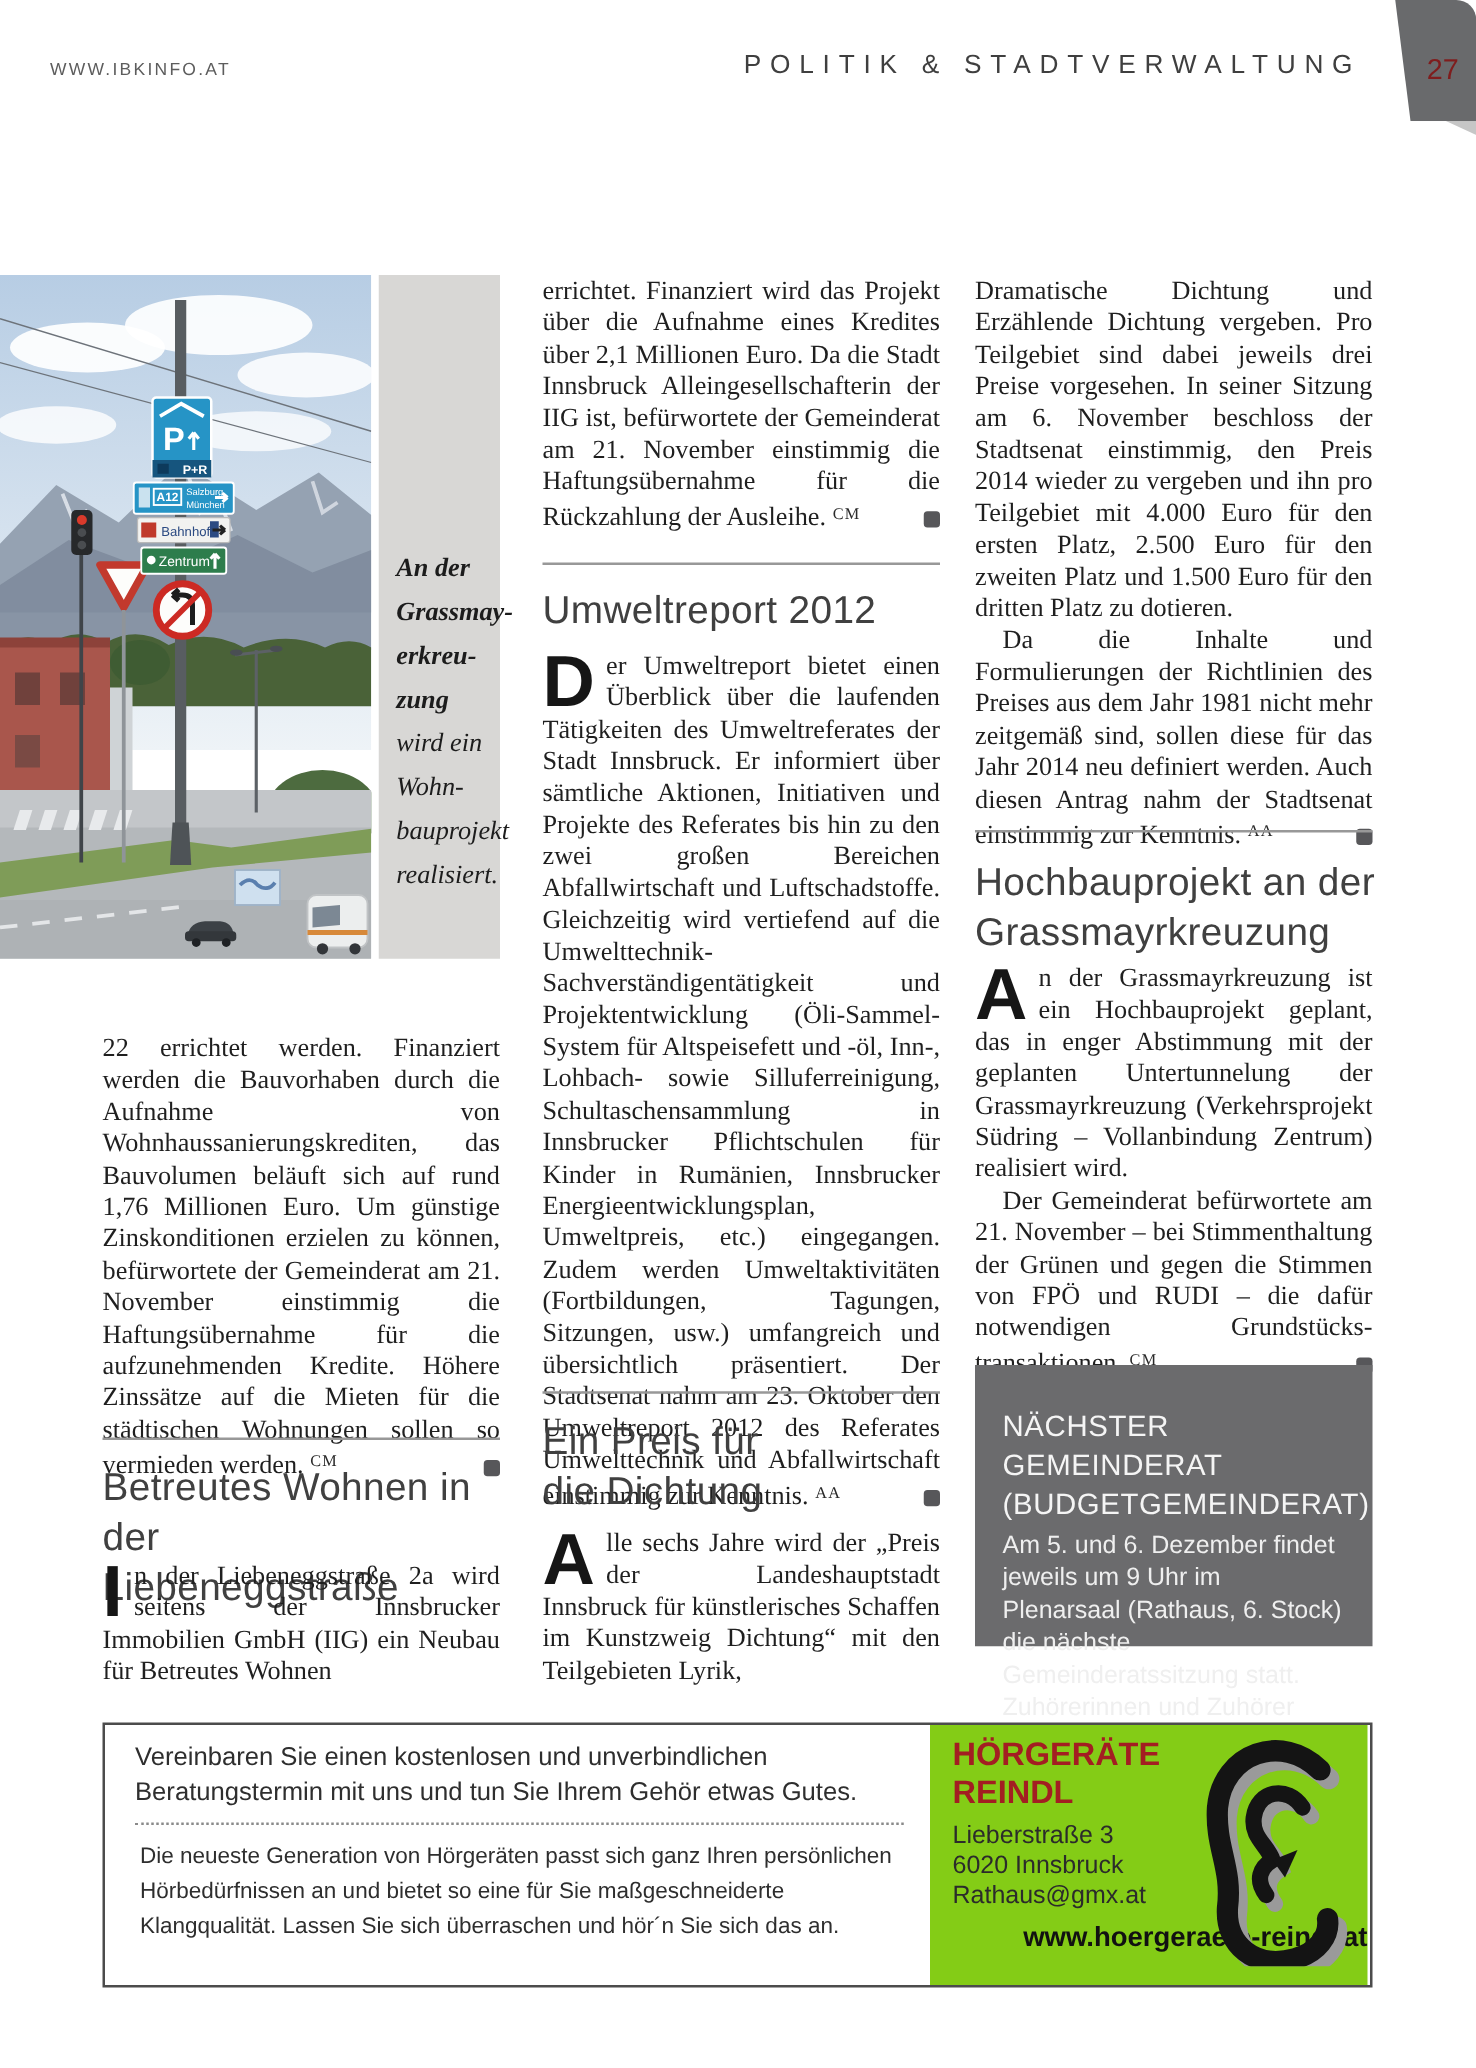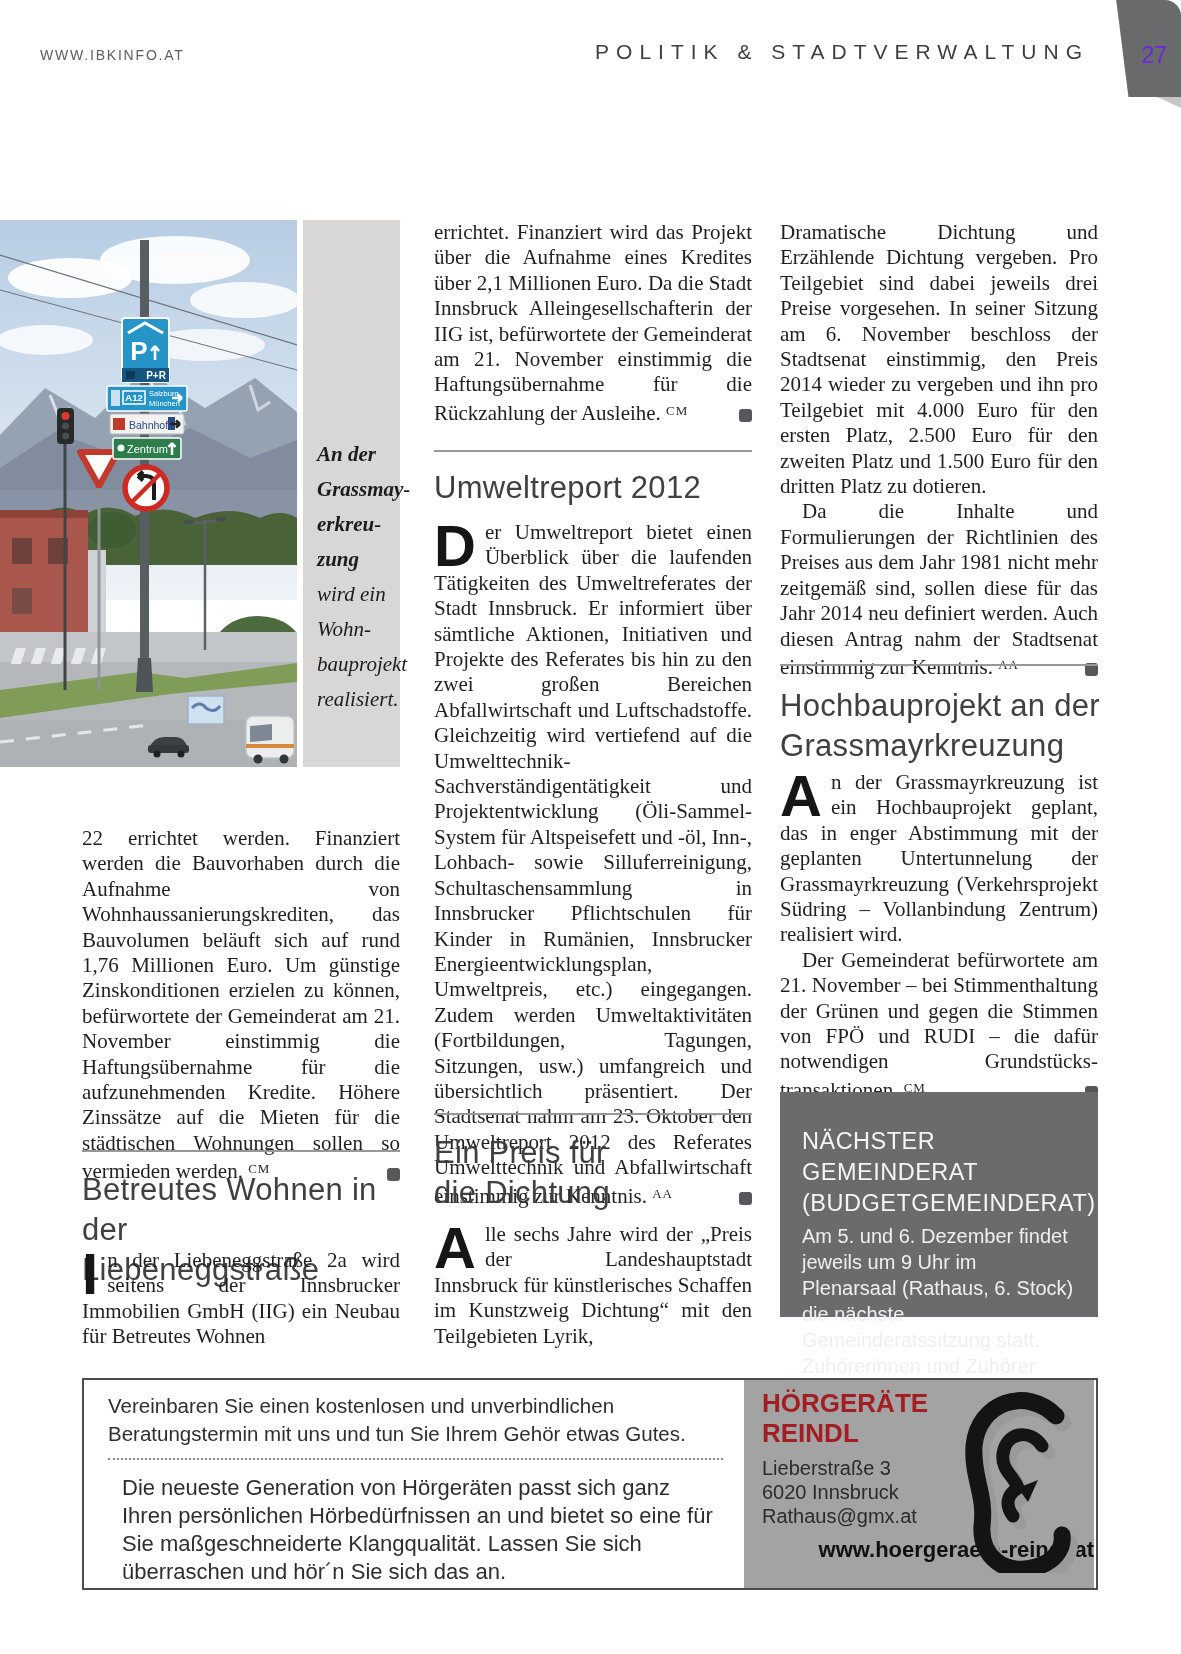--- a/index.html
+++ b/index.html
@@ -9,21 +9,21 @@
   
   .site-url{position:absolute;left:40px;top:47px;font-family:"Liberation Sans","DejaVu Sans",sans-serif;
             font-size:14px;letter-spacing:1.8px;color:#5d5d5d;}
   .section-title{position:absolute;right:92px;top:40px;font-family:"Liberation Sans","DejaVu Sans",sans-serif;
             font-size:21px;letter-spacing:7px;color:#3f3f3f;}
   .page-tab{position:absolute;right:0;top:0;width:72px;height:97px;background:#696a6c;
             clip-path:polygon(10% 0,100% 0,100% 100%,27% 100%);}
   .page-tab-shadow{position:absolute;right:0;top:90px;width:60px;height:18px;background:#c6c6c6;
             clip-path:polygon(35% 0,100% 0,100% 100%);}
   .page-number{position:absolute;right:14px;top:42px;font-family:"Liberation Sans","DejaVu Sans",sans-serif;
-            font-size:23px;color:#6d28d9;z-index:2;}
+            font-size:23px;color:#7f1d1d;z-index:2;}
 
   
   .photo{position:absolute;left:0;top:220px;width:297px;height:547px;}
   .caption-strip{position:absolute;left:303px;top:220px;width:97px;height:547px;background:#d8d7d5;}
   .caption{position:absolute;left:14px;top:196px;width:80px;font-size:21px;line-height:35px;
            font-style:italic;color:#1c1c1c;}
   .caption b{font-weight:700;}
 
   
   .col{position:absolute;width:318px;}
@@ -47,22 +47,22 @@
           color:#f5f5f5;}
   .notice-text{font-size:20px;line-height:26px;color:#efefef;margin:0;}
 
   
   .ad{position:absolute;left:82px;top:1378px;width:1016px;height:212px;border:2px solid #4c4c4c;
       background:#ffffff;box-sizing:border-box;font-family:"Liberation Sans","DejaVu Sans",sans-serif;}
   .ad-left{position:absolute;left:24px;top:12px;width:620px;}
   .ad-headline{font-size:25px;font-weight:700;color:#a31e22;margin:0 0 14px 0;}
   .ad-intro{font-size:20.5px;line-height:28px;color:#2e2e2e;margin:0 0 10px 0;}
   .ad-dotted{border:none;border-top:2px dotted #8a8a8a;margin:0 0 10px 0;width:615px;}
-  .ad-body{font-size:22px;line-height:28px;color:#2e2e2e;margin:14px;}
-  .ad-panel{position:absolute;right:2px;top:0;width:350px;height:208px;background:#a3a3a3;
+  .ad-body{font-size:18px;line-height:28px;color:#2e2e2e;margin:4px;}
+  .ad-panel{position:absolute;right:2px;top:0;width:350px;height:208px;background:#84cc16;
             box-sizing:border-box;padding:8px 0 0 18px;}
   .ad-company{font-size:26px;line-height:30px;font-weight:700;color:#a31e22;margin:0;}
   .ad-address{font-size:20px;line-height:24px;color:#2b2b2b;margin:8px 0 0 0;}
   .ad-site{font-size:22px;font-weight:700;color:#111;margin:9px 0 0 0;text-align:right;}
   .ear{position:absolute;right:6px;top:8px;}
 </style>
 </head>
 <body>
 
 <div id="page">

